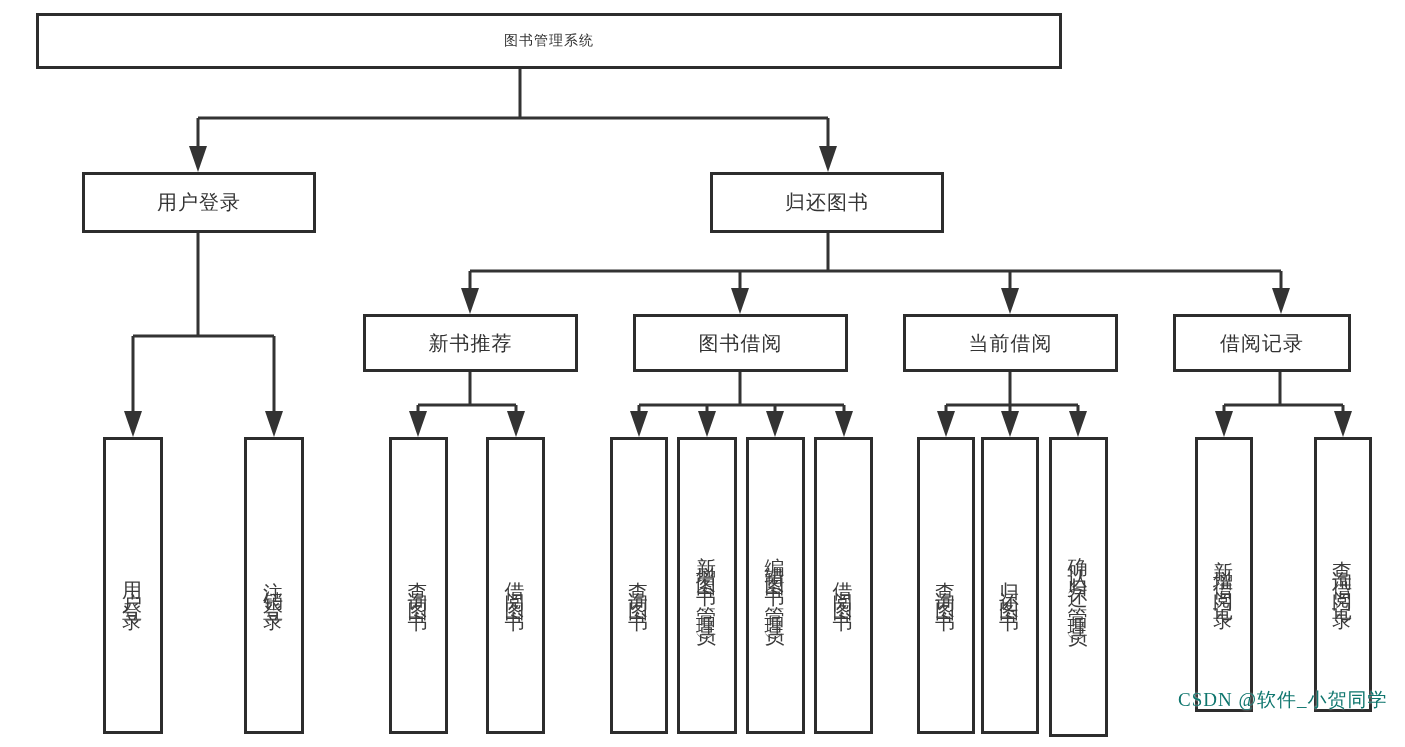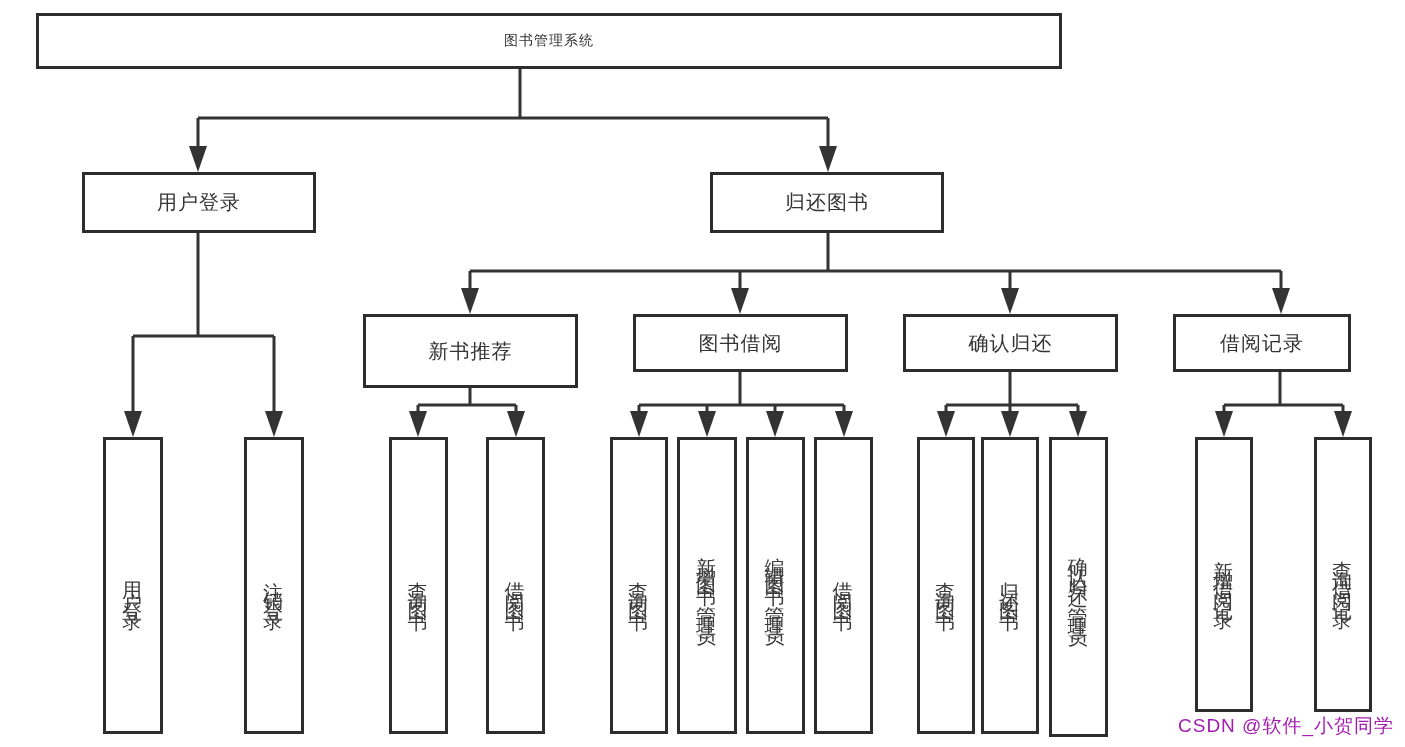--- a/index.html
+++ b/index.html
@@ -20,24 +20,24 @@
   }
   .node-v{
     position:absolute;box-sizing:border-box;
     border:3px solid #2d2d2d;background:#ffffff;
     writing-mode:vertical-rl;text-orientation:mixed;
     display:flex;align-items:center;justify-content:center;
     font-size:20px;color:#3b3b3b;letter-spacing:10px;
     text-align:center;
   }
   .watermark{
-    position:absolute;left:1178px;top:713px;
-    font-size:19px;color:#a21caf;
+    position:absolute;left:1178px;top:687px;
+    font-size:19px;color:#0f766e;
     text-shadow:0 0 2px #ffffff;
-    letter-spacing:1px;white-space:nowrap;
+    letter-spacing:1px;white-space:nowrap;font-family:Liberation Serif, serif;
   }
 </style>
 </head>
 <body>
 
 <div class="canvas">
 
   <svg class="edges" width="1405" height="747" viewBox="0 0 1405 747">
 
     <path d="M520 69 V118 M198 118 H828 M198 118 V152 M828 118 V152" stroke="#333333" stroke-width="3" fill="none"></path>
@@ -73,23 +73,23 @@
     <polygon points="1069,411 1087,411 1078,437" fill="#333333"></polygon>
     <polygon points="1215,411 1233,411 1224,437" fill="#333333"></polygon>
     <polygon points="1334,411 1352,411 1343,437" fill="#333333"></polygon>
   </svg>
 
   <div class="node" style="left:36px;top:13px;width:1026px;height:56px;font-size:14px;">图书管理系统</div>
 
   <div class="node" style="left:82px;top:172px;width:234px;height:61px;">用户登录</div>
   <div class="node" style="left:710px;top:172px;width:234px;height:61px;">归还图书</div>
 
-  <div class="node" style="left:363px;top:314px;width:215px;height:74px;">新书推荐</div>
+  <div class="node" style="left:363px;top:314px;width:215px;height:58px;">新书推荐</div>
   <div class="node" style="left:633px;top:314px;width:215px;height:58px;text-align:center;">图书借阅</div>
-  <div class="node" style="left:903px;top:314px;width:215px;height:58px;">确认归还</div>
+  <div class="node" style="left:903px;top:314px;width:215px;height:58px;">当前借阅</div>
   <div class="node" style="left:1173px;top:314px;width:178px;height:58px;">借阅记录</div>
 
   <div class="node-v" style="left:103px;top:437px;width:60px;height:297px;">用户登录</div>
   <div class="node-v" style="left:244px;top:437px;width:60px;height:297px;">注销登录</div>
 
   <div class="node-v" style="left:389px;top:437px;width:59px;height:297px;">查询图书</div>
   <div class="node-v" style="left:486px;top:437px;width:59px;height:297px;">借阅图书</div>
 
   <div class="node-v" style="left:610px;top:437px;width:58px;height:297px;">查询图书</div>
   <div class="node-v" style="left:677px;top:437px;width:60px;height:297px;">新增图书（管理员）</div>

